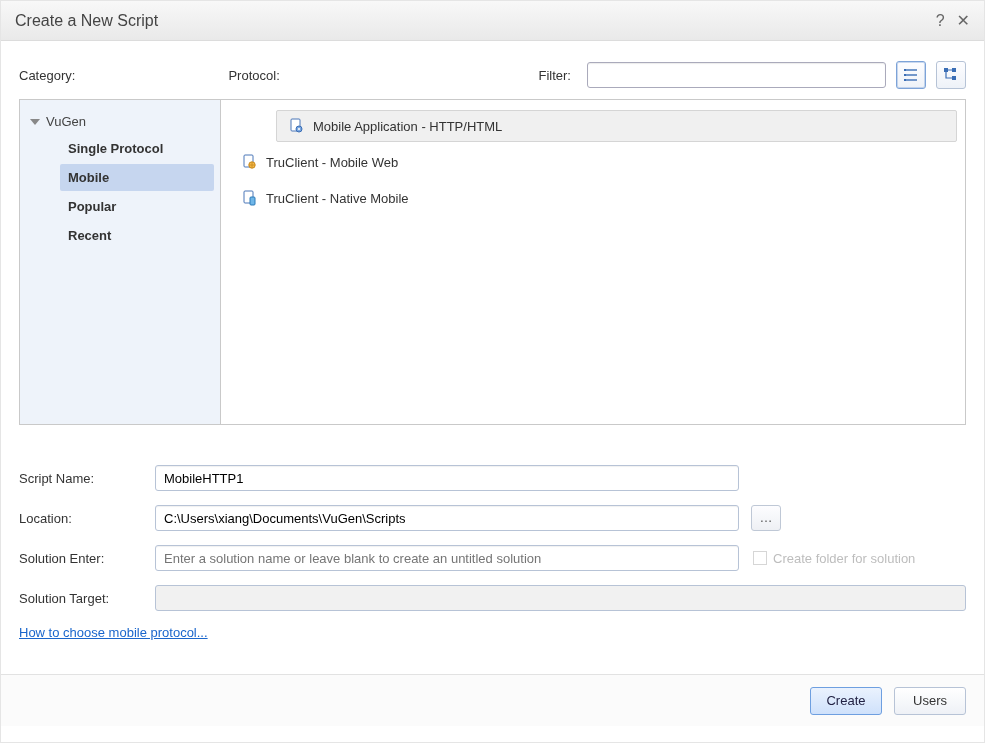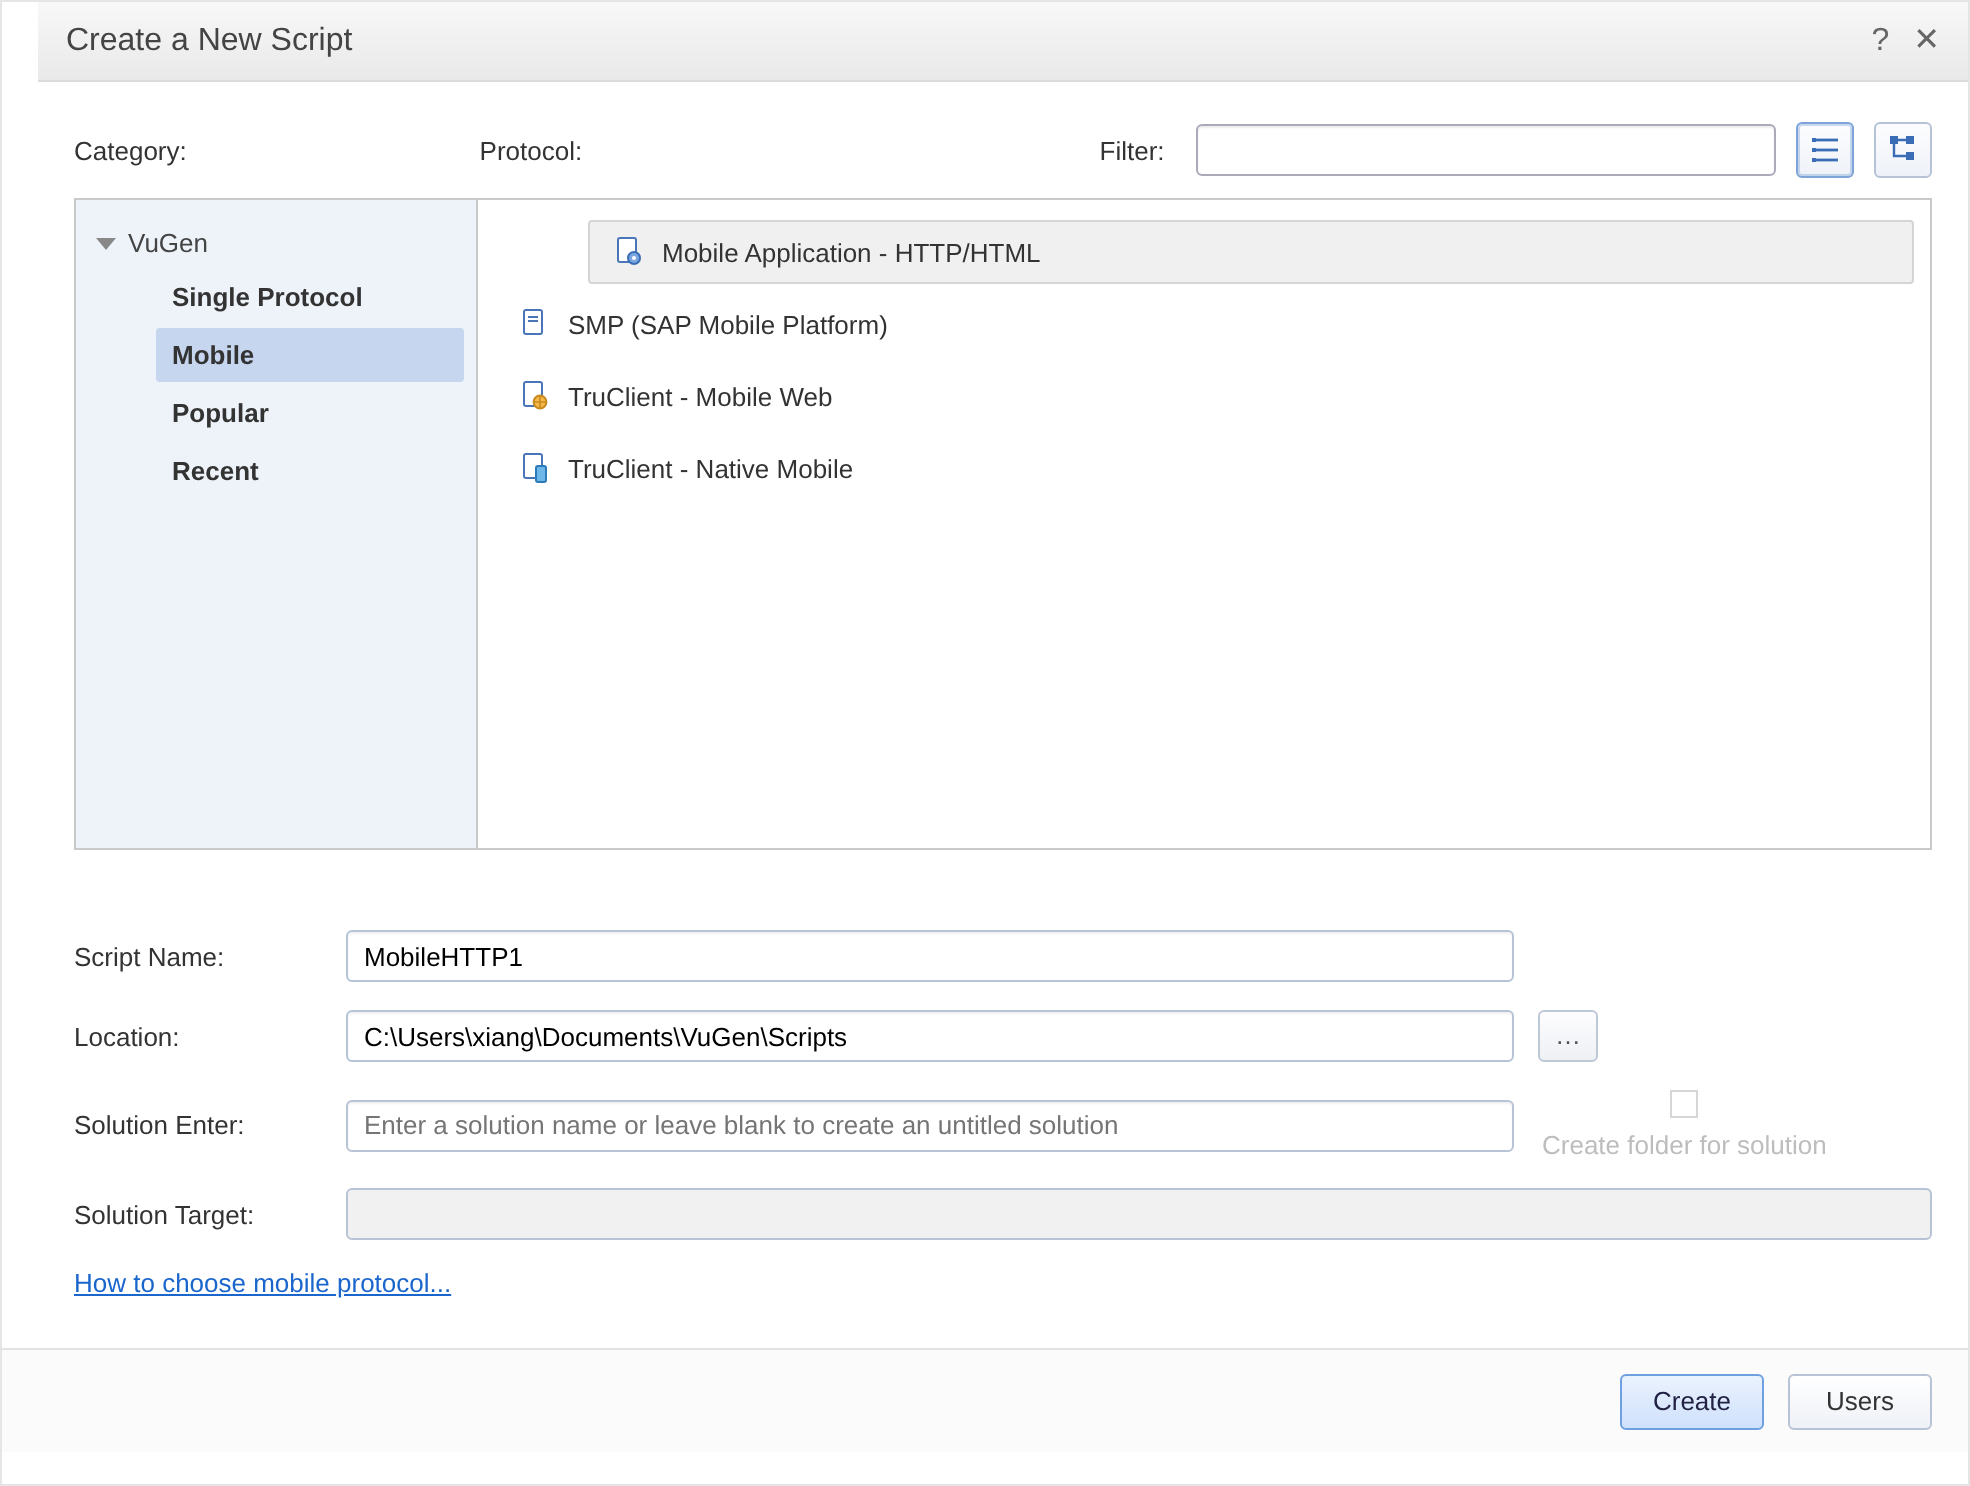--- a/index.html
+++ b/index.html
@@ -1,17 +1,17 @@
 <!DOCTYPE html>
 <html><head>
 <meta charset="utf-8">
 <style>
   * { box-sizing: border-box; }
   html, body { margin:0; padding:0; font-family: Arial, Helvetica, sans-serif; font-size:13px; color:#333; background:#fff;}
-  .dialog { width:985px; height:743px; background:#fff; position:relative; border:1px solid #e5e5e5;padding-left:18px;}
+  .dialog { width:985px; height:743px; background:#fff; position:relative; border:1px solid #e5e5e5;}
   .titlebar {
     height:40px; line-height:40px; padding:0 14px;
     background: linear-gradient(#f8f8f8,#e9e9e9);
     border-bottom:1px solid #dcdcdc;
     display:flex; align-items:center; justify-content:space-between;
     font-size:16px; color:#444;
   }
   .titlebar .title { font-weight:400;}
   .titlebar .title-buttons { display:flex; gap:12px; color:#666; font-size:16px;}
   .titlebar .title-buttons span { cursor:pointer; }
@@ -54,21 +54,21 @@
   .text-input {
     height:26px; border:1px solid #b7c3d6; border-radius:3px; padding:2px 8px;
     box-shadow: inset 0 1px 1px rgba(0,0,0,.06); font-size:13px;
   }
   .text-input[disabled]{ background:#f1f1f1; color:#888; box-shadow:none;}
   .w584{ width:584px;}
   .browse-btn {
     width:30px; height:26px; margin-left:12px; border:1px solid #bfc8d6; border-radius:3px;
     background:linear-gradient(#fdfdff,#eef0f4); cursor:pointer; text-align:center; line-height:24px; color:#555;
   }
-  .chk-wrap { display:flex; align-items:center; gap:6px; margin-left:14px; color:#bdbdbd;flex-direction:column;}
+  .chk-wrap { display:flex; align-items:center; gap:6px; margin-left:14px; color:#bdbdbd;}
   .chk-box { width:14px;height:14px; border:1px solid #d6d6d6; background:#fff;}
   .link { color:#1a66cc; text-decoration:underline; cursor:pointer; font-size:13px;}
   .link-row{ margin-top:6px;}
 
   .footer {
     position:absolute; left:0; right:0; bottom:16px; height:52px; border-top:1px solid #e2e2e2;
     display:flex; align-items:center; justify-content:flex-end; gap:12px; padding:0 18px;
     background:#fbfbfb;
   }
   .btn {
@@ -144,30 +144,20 @@
                 <circle cx="11" cy="11" r="3" fill="#7aa7e0" stroke="#3a6db5"></circle>
                 <circle cx="11" cy="11" r="1" fill="#fff"></circle>
               </svg>
             </span>
             <span>Mobile Application - HTTP/HTML</span>
           </div>
           <div class="proto-item">
             <span class="proto-icon">
               <svg viewBox="0 0 16 16">
                 <rect x="3" y="1" width="9" height="12" rx="1" fill="#fff" stroke="#4a76b8"></rect>
-                <rect x="5" y="4" width="5" height="1" fill="#4a76b8"></rect>
-                <rect x="5" y="6" width="5" height="1" fill="#4a76b8"></rect>
-              </svg>
-            </span>
-            <span>SMP (SAP Mobile Platform)</span>
-          </div>
-          <div class="proto-item">
-            <span class="proto-icon">
-              <svg viewBox="0 0 16 16">
-                <rect x="3" y="1" width="9" height="12" rx="1" fill="#fff" stroke="#4a76b8"></rect>
                 <circle cx="11" cy="11" r="3.2" fill="#f4b94a" stroke="#c98a1e"></circle>
                 <path d="M8 11h6M11 8v6" stroke="#c98a1e" stroke-width=".8"></path>
               </svg>
             </span>
             <span>TruClient - Mobile Web</span>
           </div>
           <div class="proto-item">
             <span class="proto-icon">
               <svg viewBox="0 0 16 16">
                 <rect x="3" y="1" width="9" height="12" rx="1" fill="#fff" stroke="#4a76b8"></rect>

